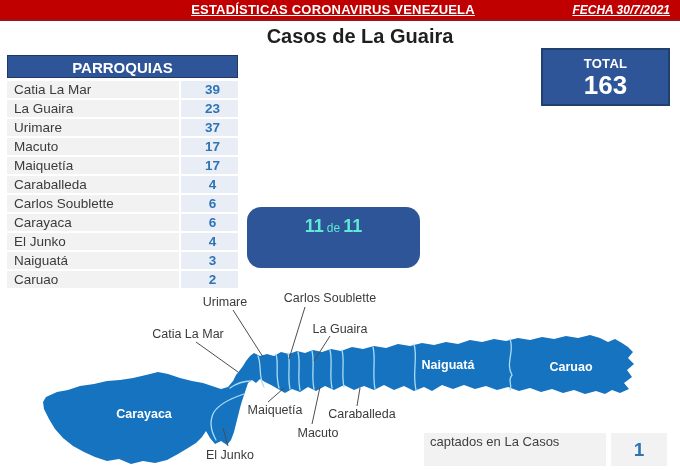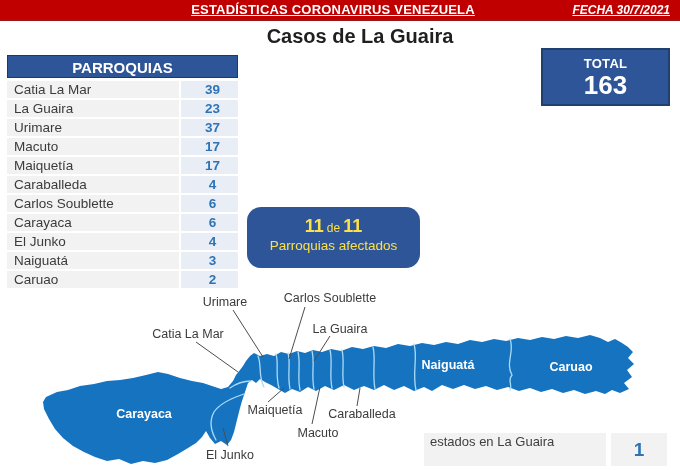--- a/index.html
+++ b/index.html
@@ -28,21 +28,21 @@
              font-size:20px; font-weight:bold; color:#1f1f1f; line-height:26px; }
 
   
   .total-box { position:absolute; left:541px; top:48px; width:129px; height:58px;
                background:#2e5597; border:2px solid #20406e; color:#fff; text-align:center; }
   .total-label { font-size:13px; font-weight:bold; margin-top:6px; letter-spacing:.3px; }
   .total-value { font-size:26px; font-weight:bold; line-height:28px; }
 
   
   .affected-box { position:absolute; left:247px; top:207px; width:173px; height:61px;
-                  background:#2e5597; border-radius:14px; color:#fde047; text-align:center; }
+                  background:#2e5597; border-radius:14px; color:#5eead4; text-align:center; }
   .aff-line1 { margin-top:9px; font-size:13px; }
   .aff-num { font-size:18px; font-weight:bold; }
   .aff-de { font-size:12px; padding:0 3px; }
   .aff-line2 { font-size:13.5px; margin-top:1px; }
 
   
   .map-svg { position:absolute; left:0; top:288px; width:680px; height:182px; }
   .land { fill:#1573c0; }
   .pborder { fill:none; stroke:#aadcf5; stroke-width:1.3; stroke-linecap:round; }
   .leader { stroke:#4d4d4d; stroke-width:1; }
@@ -120,21 +120,20 @@
         </div>
         <div class="trow">
           <div class="tname">Caruao</div>
           <div class="tval">2</div>
         </div>
       </div>
   </div>
 
   <div class="affected-box">
     <div class="aff-line1"><span class="aff-num">11</span><span class="aff-de">de</span><span class="aff-num">11</span></div>
-    <div class="aff-line2">Parroquias afectados</div>
   </div>
 
   <svg class="map-svg" viewBox="0 288 680 182" xmlns="http://www.w3.org/2000/svg">
     <path class="land" d="
       M 46,397 L 57,392 68,390 80,386 94,384 107,381 120,380 133,378 146,375 158,372 168,374
       180,378 192,381 203,383 212,386 221,389 228,387 233,381 236,375 240,370 243,366 246,361
       250,356 254,353 260,356 267,354 274,356 281,352 289,354 297,351 305,353 313,350 322,352
       331,349 341,351 352,347 363,349 374,346 386,348 398,344 410,346 422,343 434,345 446,342
       458,344 470,340 482,342 494,339 506,341 518,338 530,340 542,337 554,339 566,336 578,338
       590,335 600,338 608,342 615,339 622,343 628,347 633,352 628,358 634,364 627,370 632,377
@@ -176,17 +175,17 @@
     <text class="lbl-out" x="318" y="437" text-anchor="middle">Macuto</text>
     <text class="lbl-out" x="362" y="418" text-anchor="middle">Caraballeda</text>
     <text class="lbl-out" x="230" y="459" text-anchor="middle">El Junko</text>
 
     <text class="lbl-in" x="144" y="418" text-anchor="middle">Carayaca</text>
     <text class="lbl-in" x="448" y="369" text-anchor="middle">Naiguatá</text>
     <text class="lbl-in" x="571" y="371" text-anchor="middle">Caruao</text>
   </svg>
 
   <div class="foot-text">
-    <div>estados en La Guaira</div>
+    <div>captados en La Casos</div>
   </div>
   <div class="foot-val">1</div>
 
 </div>
 
 </body></html>

